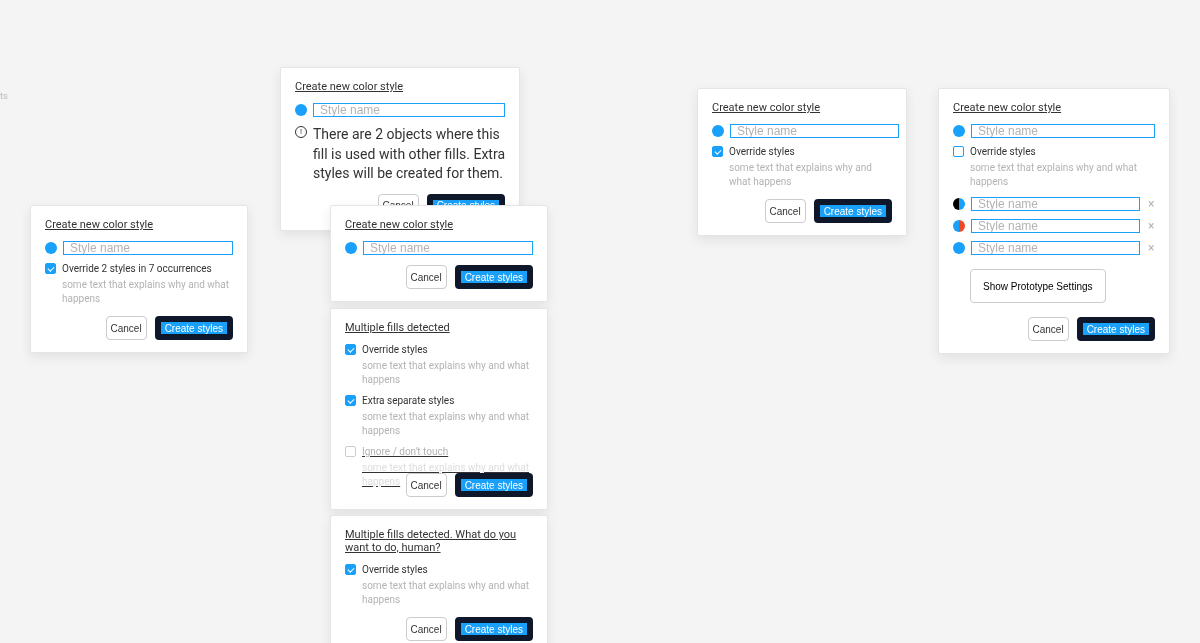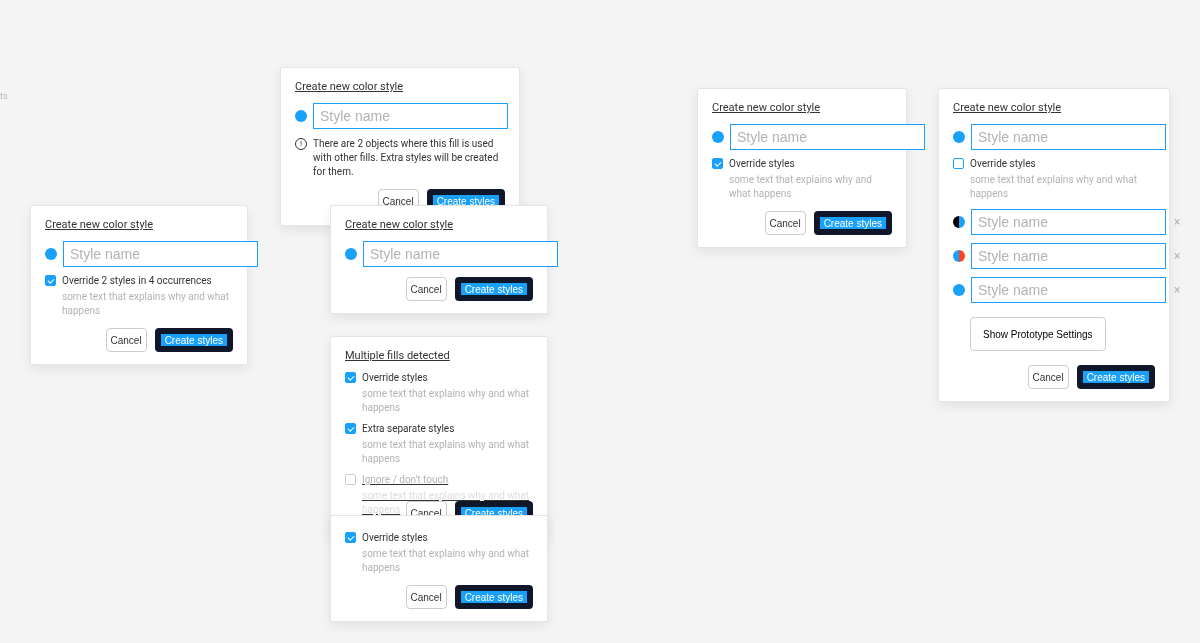--- a/index.html
+++ b/index.html
@@ -51,24 +51,24 @@
     position:absolute; top:0; width:50%; height:100%;
   }
   .swatch.multi .half.l { left:0; border-radius: 12px 0 0 12px;}
   .swatch.multi .half.r { right:0; border-radius: 0 12px 12px 0;}
   .swatch.multi.bb .l { background:#000; }
   .swatch.multi.bb .r { background:#18a0fb; }
   .swatch.multi.br .l { background:#18a0fb; }
   .swatch.multi.br .r { background:#f24822; }
   .style-input {
     flex: 1;
-    height: 26px;
+    height: 14px;
     border: 1px solid #18a0fb;
     padding: 0 6px;
-    font-size: 14px;
+    font-size: 12px;
     color: #333;
     outline: none;
     background: #fff;
   }
   .style-input::placeholder { color: #b3b3b3; }
   .close-x {
     color: #b3b3b3;
     font-size: 12px;
     cursor: pointer;
     padding: 0 2px;
@@ -86,21 +86,21 @@
     border-radius: 50%;
     display: inline-flex;
     align-items: center;
     justify-content: center;
     font-size: 8px;
     line-height: 1;
     flex-shrink: 0;
     margin-top: 1px;
   }
   .info-text {
-    font-size: 10px;
+    font-size: 14px;
     color: #333;
     line-height: 1.4;
   }
   .chk-block { margin: 4px 0 6px 0; }
   .chk-row {
     display: flex;
     align-items: center;
     gap: 6px;
     margin-bottom: 4px;
   }
@@ -198,21 +198,21 @@
 
 <div class="dialog" style="left:30px; top:205px; width:218px;">
   <div class="title">Create new color style</div>
   <div class="color-row">
     <span class="swatch"></span>
     <input class="style-input" placeholder="Style name" style="">
   </div>
   <div class="chk-block">
     <div class="chk-row">
       <span class="chk checked"></span>
-      <span class="chk-label">Override 2 styles in 4 occurrences</span>
+      <span class="chk-label">Override 2 styles in 7 occurrences</span>
     </div>
     <div class="help-text">some text that explains why and what happens</div>
   </div>
   <div class="actions">
     <button class="btn secondary">Cancel</button>
     <button class="btn primary">Create styles</button>
   </div>
 </div>
 
 <div class="dialog" style="left:330px; top:205px; width:218px;">
@@ -220,21 +220,21 @@
   <div class="color-row">
     <span class="swatch"></span>
     <input class="style-input" placeholder="Style name" style="">
   </div>
   <div class="actions">
     <button class="btn secondary">Cancel</button>
     <button class="btn primary">Create styles</button>
   </div>
 </div>
 
-<div class="dialog" style="left:330px; top:336px; width:218px;">
+<div class="dialog" style="left:330px; top:308px; width:218px;">
   <div class="title">Multiple fills detected</div>
   <div class="chk-block">
     <div class="chk-row">
       <span class="chk checked"></span>
       <span class="chk-label">Override styles</span>
     </div>
     <div class="help-text">some text that explains why and what happens</div>
   </div>
   <div class="chk-block">
     <div class="chk-row">
@@ -252,20 +252,21 @@
       <div class="help-text" style="color:#ddd;">some text that explains why and what happens</div>
     </div>
   </div>
   <div class="actions" style="margin-top:-24px;">
     <button class="btn secondary">Cancel</button>
     <button class="btn primary">Create styles</button>
   </div>
 </div>
 
 <div class="dialog" style="left:330px; top:515px; width:218px;">
+  <div class="title">Multiple fills detected. What do you want to do, human?</div>
   <div class="chk-block">
     <div class="chk-row">
       <span class="chk checked"></span>
       <span class="chk-label">Override styles</span>
     </div>
     <div class="help-text">some text that explains why and what happens</div>
   </div>
   <div class="actions">
     <button class="btn secondary">Cancel</button>
     <button class="btn primary">Create styles</button>

